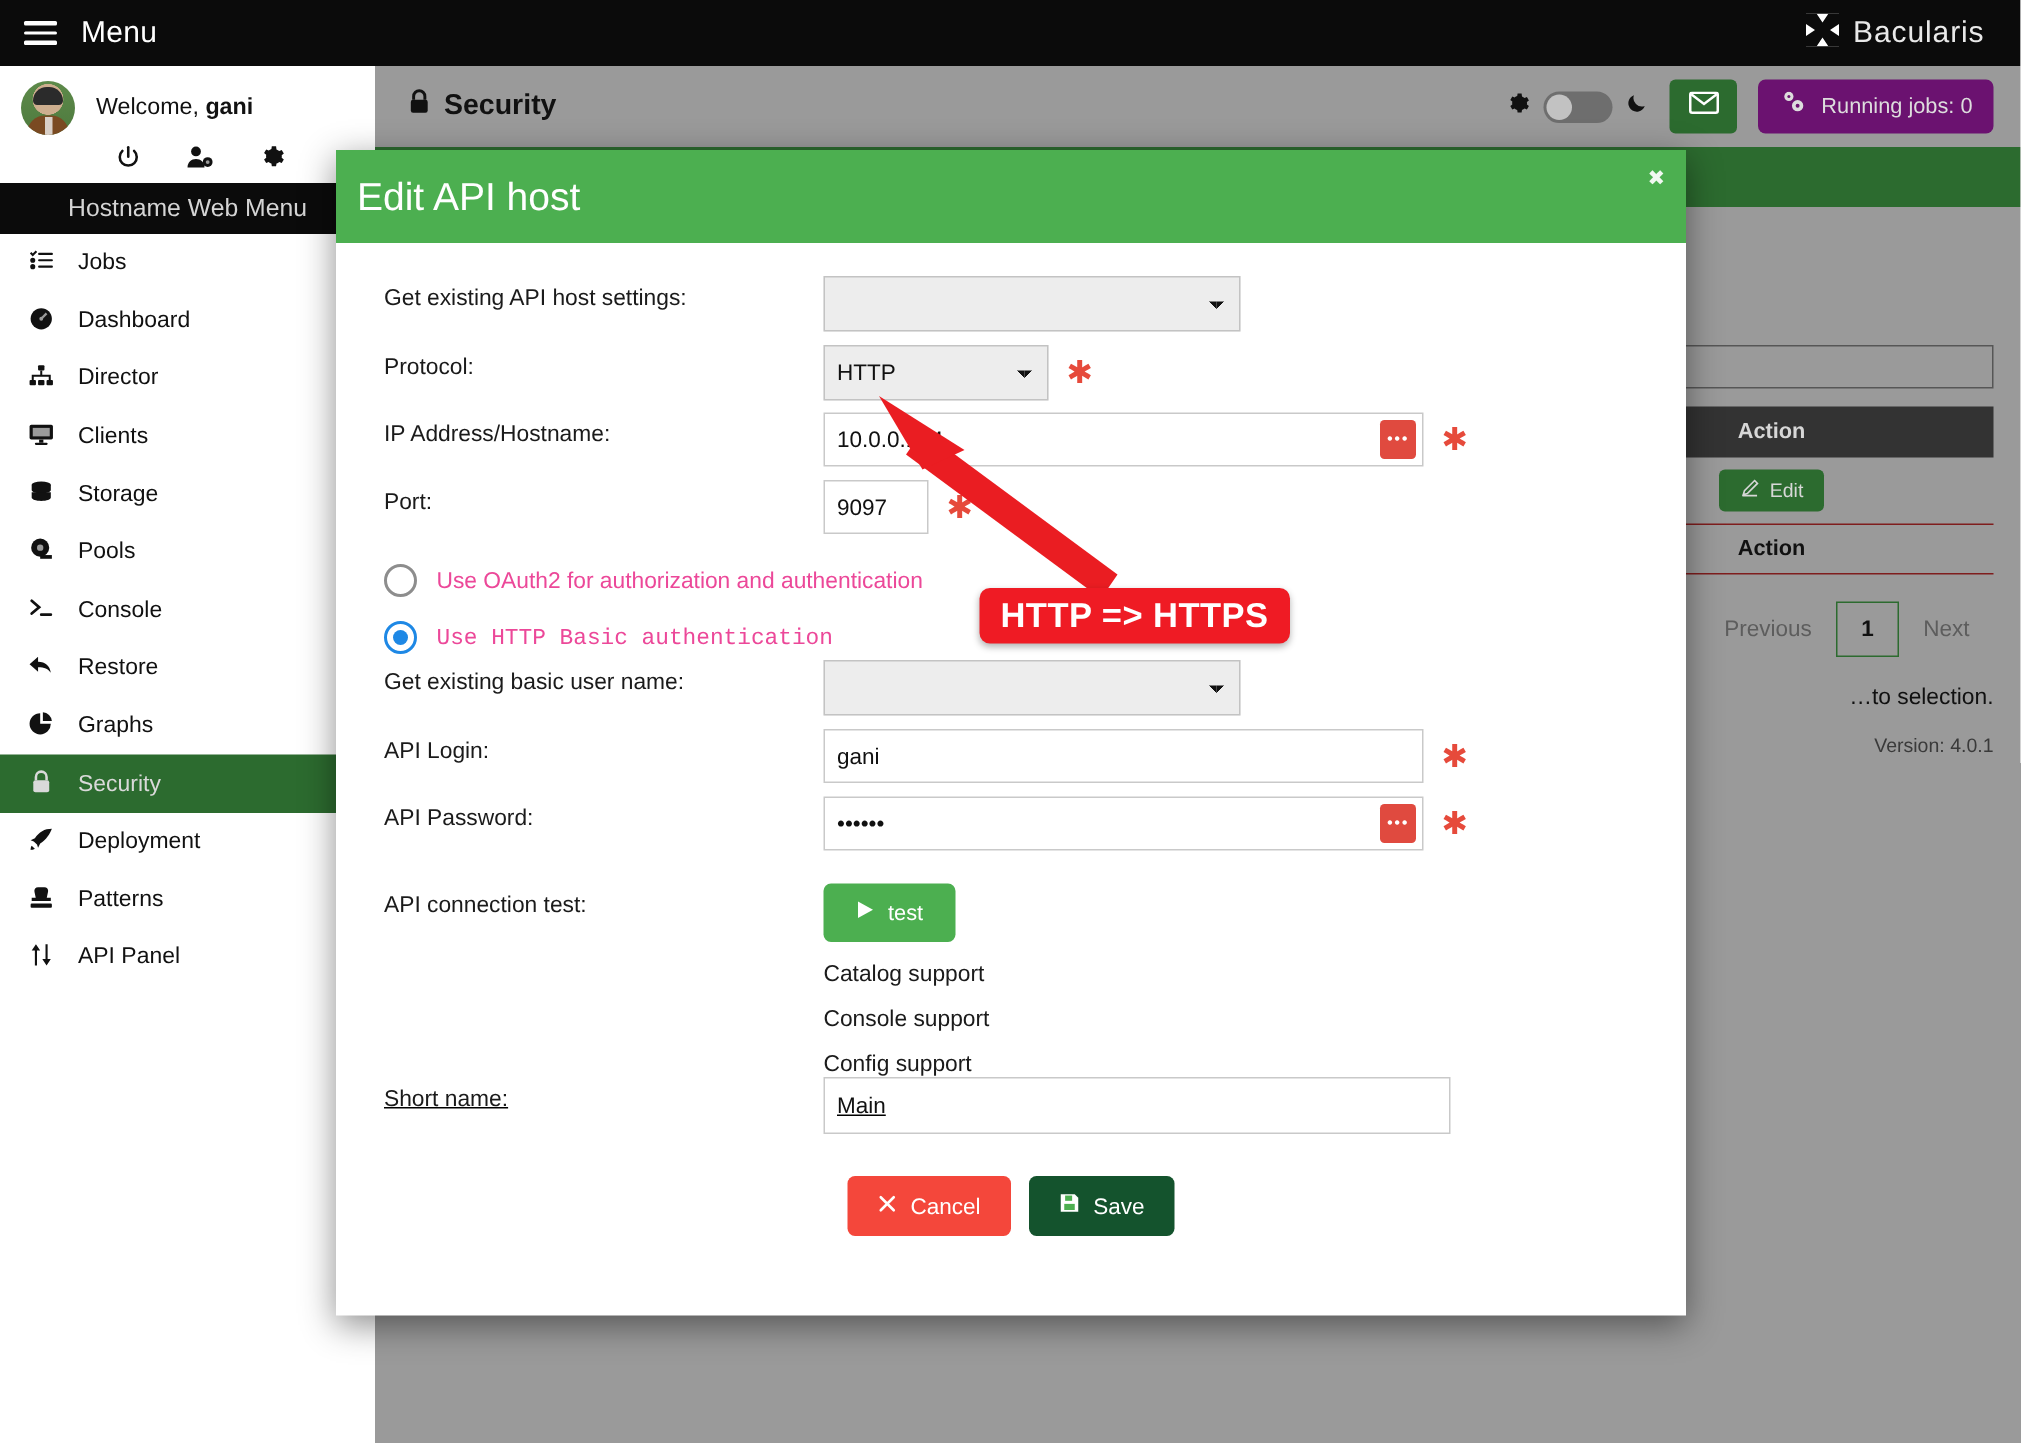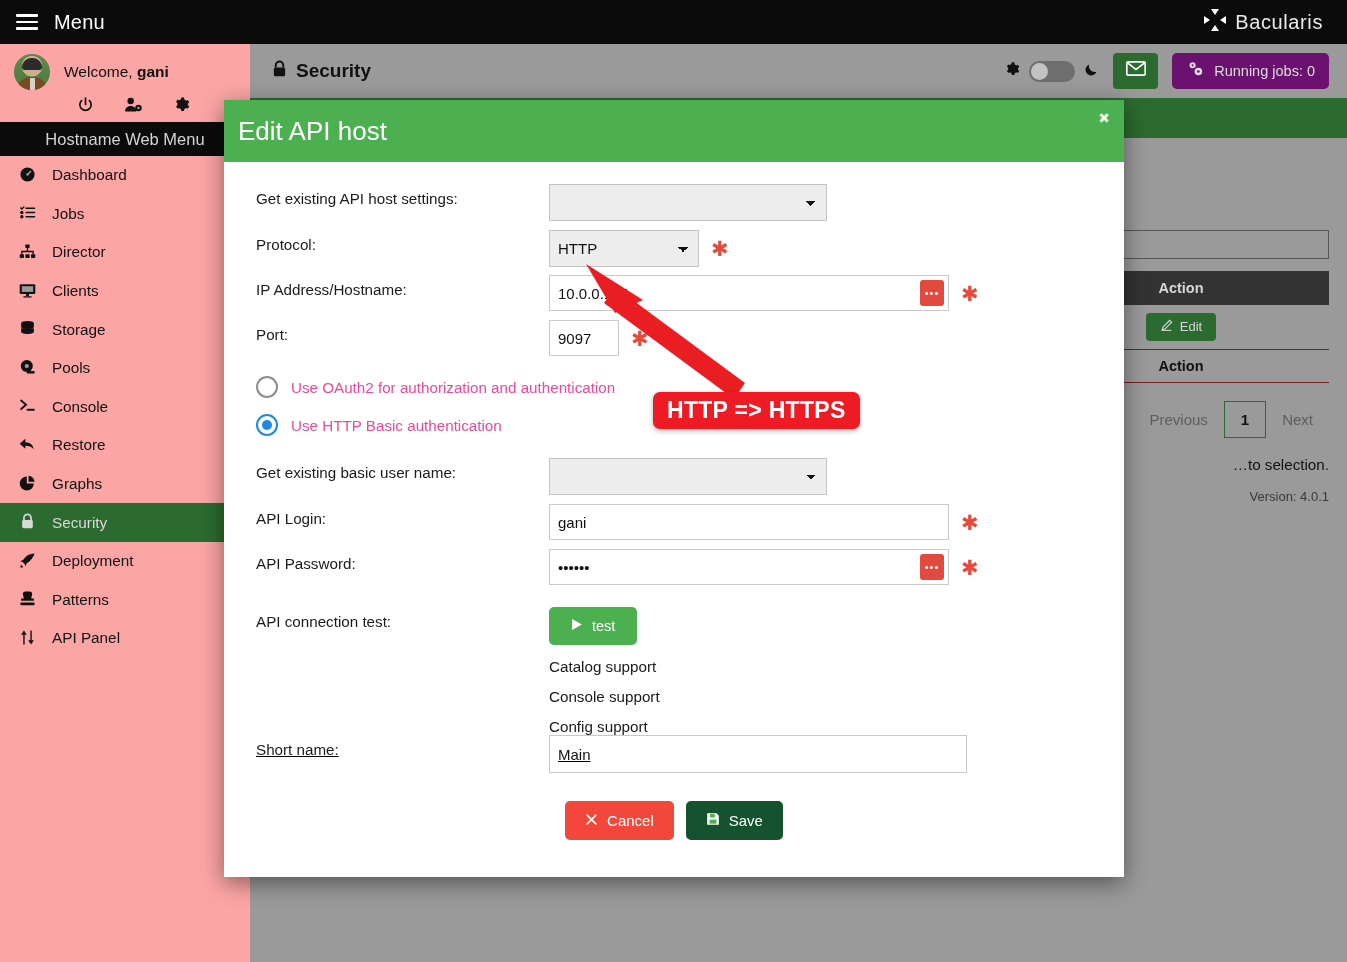--- a/index.html
+++ b/index.html
@@ -22,21 +22,21 @@
   .topbar-left { display: flex; align-items: center; gap: 16px; }
   .hamburger { display: inline-flex; flex-direction: column; gap: 4px; width: 22px; cursor: pointer; }
   .hamburger span { display:block; height: 2.5px; background: #fff; border-radius: 1px; }
   .menu-label { font-size: 20px; color: #fff; letter-spacing: .2px; }
   .brand { display: flex; align-items: center; gap: 9px; padding-right: 8px; }
   .brand-name { font-size: 20px; color:#e9e9e9; letter-spacing: .6px; }
 
   
   .sidebar {
     position: absolute; left: 0; top: 44px; width: 250px; height: 918px;
-    background: #fca5a5;
+    background: #ffffff;
   }
   .userbox { height: 78px; padding: 10px 0 0 0; }
   .user-row { display: flex; align-items: center; padding-left: 14px; gap: 14px; }
   .avatar {
     width: 36px; height: 36px; border-radius: 50%;
     background: radial-gradient(circle at 50% 34%, #cdae8e 0 34%, transparent 35%),
                 linear-gradient(#5d8a4a, #4e7a3e);
     position: relative; overflow: hidden;
   }
   .avatar .hair { position:absolute; left:8px; top:4px; width:20px; height:12px;
@@ -244,38 +244,38 @@
           </svg>
         </span>
       </div>
     </div>
 
     <div class="menu-title">Hostname Web Menu</div>
 
     <div>
       <div class="nav-item">
         <span class="nav-ic">
-          <svg width="17" height="17" viewBox="0 0 24 24" fill="#111">
-              <circle cx="12" cy="12" r="10"></circle>
-              <path d="M12 12 L17 7" stroke="#9a9a9a" stroke-width="2.2"></path>
-              <circle cx="12" cy="12" r="1.8" fill="#9a9a9a"></circle>
-            </svg>
-        </span>
-        <span>Dashboard</span>
-      </div>
-      <div class="nav-item">
-        <span class="nav-ic">
           <svg width="17" height="17" viewBox="0 0 24 24" fill="none" stroke="#111" stroke-width="2">
               <path d="M2 5l2 2 3.5-3.5"></path>
               <path d="M10 6h12M10 12h12M10 18h12" stroke-linecap="round"></path>
               <circle cx="4" cy="12" r="1.4" fill="#111"></circle>
               <circle cx="4" cy="18" r="1.4" fill="#111"></circle>
             </svg>
         </span>
         <span>Jobs</span>
+      </div>
+      <div class="nav-item">
+        <span class="nav-ic">
+          <svg width="17" height="17" viewBox="0 0 24 24" fill="#111">
+              <circle cx="12" cy="12" r="10"></circle>
+              <path d="M12 12 L17 7" stroke="#9a9a9a" stroke-width="2.2"></path>
+              <circle cx="12" cy="12" r="1.8" fill="#9a9a9a"></circle>
+            </svg>
+        </span>
+        <span>Dashboard</span>
       </div>
       <div class="nav-item">
         <span class="nav-ic">
           <svg width="17" height="17" viewBox="0 0 24 24" fill="#111">
               <rect x="9" y="2" width="6" height="5" rx="1"></rect>
               <rect x="1" y="16" width="6" height="5" rx="1"></rect>
               <rect x="9" y="16" width="6" height="5" rx="1"></rect>
               <rect x="17" y="16" width="6" height="5" rx="1"></rect>
               <path d="M12 7v5M4 16v-4h16v4" stroke="#111" stroke-width="1.9" fill="none"></path>
             </svg>
@@ -520,21 +520,21 @@
           <input class="txt txt-short" type="text" value="9097" style="">
           <span class="req">✱</span>
         </div>
       </div>
 
       <div class="radio-row" style="margin-bottom:16px;">
         <span class="radio"></span>
         <span class="radio-label">Use OAuth2 for authorization and authentication</span>
       </div>
 
-      <div class="radio-row" style="margin-bottom:22px;">
+      <div class="radio-row" style="margin-bottom:4px;font-family:Liberation Mono, monospace;">
         <span class="radio on"></span>
         <span class="radio-label">Use HTTP Basic authentication</span>
       </div>
 
       <div class="frow" style="margin-bottom:9px;">
         <div class="flabel">Get existing basic user name:</div>
         <div class="fctl">
           <select class="sel sel-wide">
             <option></option>
           </select>

